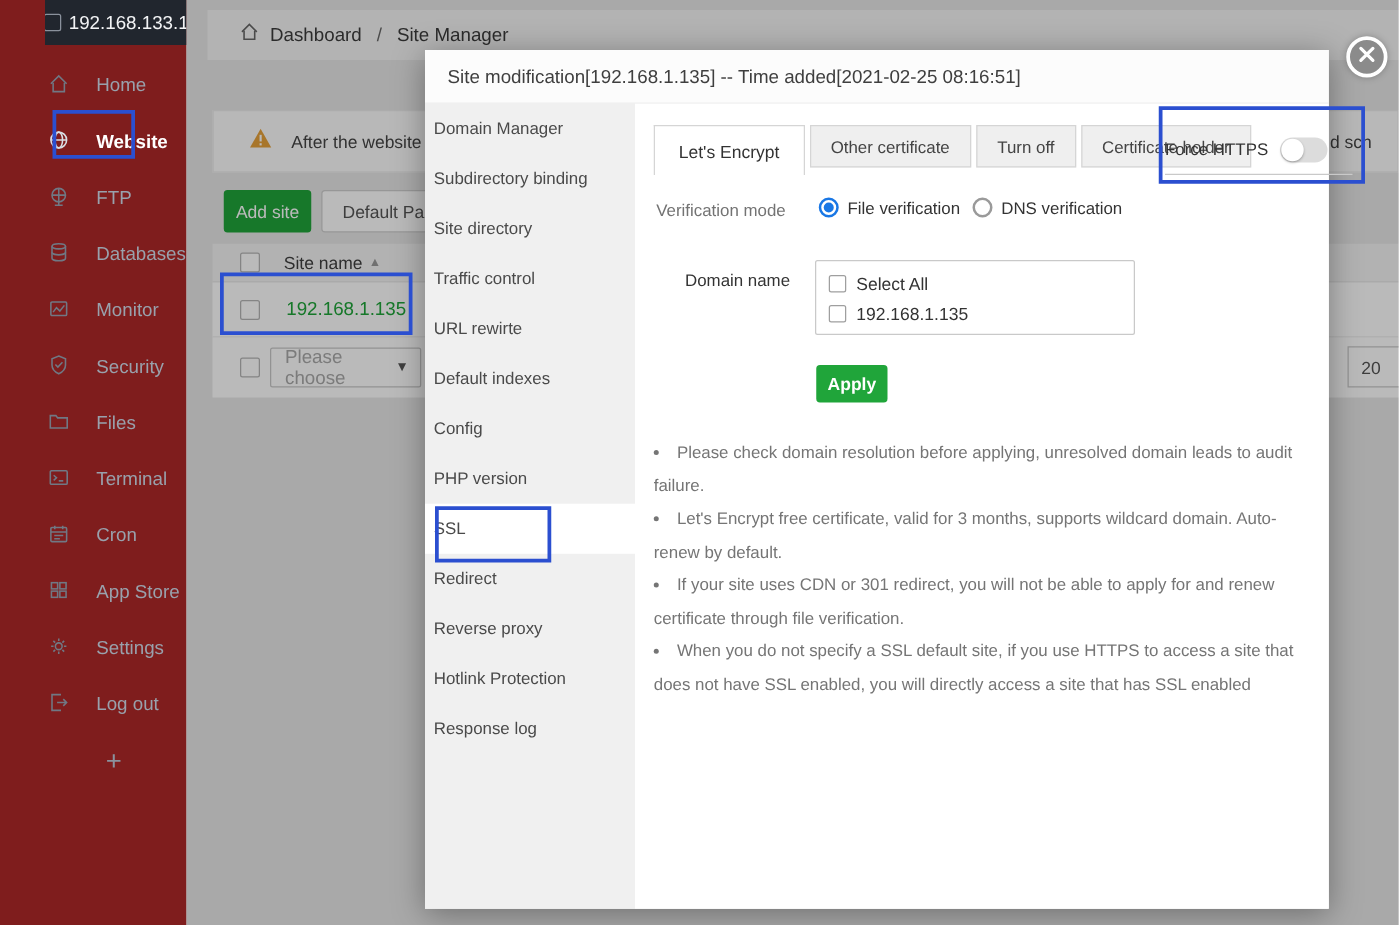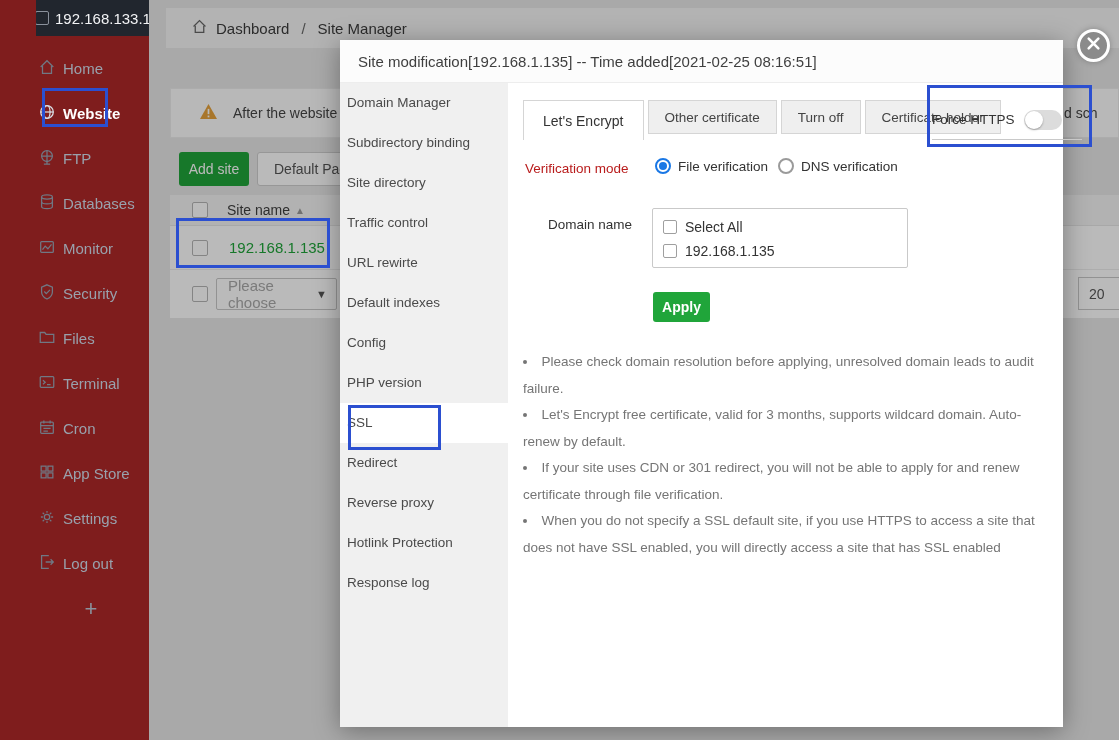--- a/index.html
+++ b/index.html
@@ -7,21 +7,21 @@
   body { font-family:"Liberation Sans","DejaVu Sans",sans-serif; background:#fff; overflow:hidden; }
   #app { position:relative; width:1119px; height:740px; overflow:hidden; background:#e8e8e8; }
 
   
   .sidebar { position:absolute; left:0; top:0; width:149px; height:740px; background:#7f1d1d; z-index:60;padding-left:36px; }
   .sb-top { height:36px; background:#21262e; display:flex; align-items:center; padding-left:8px; overflow:hidden; }
   .sb-top .cut-icon { width:14px; height:14px; margin-left:-9px; margin-right:6px; border:1.5px solid #8a919c; border-radius:2px; flex:none; }
   .sb-ip { color:#f2f3f5; font-size:15px; margin-right:7px; white-space:nowrap; }
   .sb-badge { background:#e2641b; color:#fff; font-size:12px; line-height:16px; padding:0 5px; border-radius:3px; border:1px solid #f08850; }
   .sb-nav { padding-top:10px; }
-  .sb-item { height:45px; display:flex; align-items:center; gap:7px; padding-left:2px; color:#99a1ac; font-size:15px; cursor:pointer; }
+  .sb-item { height:45px; display:flex; align-items:center; gap:21px; padding-left:2px; color:#99a1ac; font-size:15px; cursor:pointer; }
   .sb-item svg { flex:none; stroke:#707884; }
   .sb-item.active { color:#ffffff; font-weight:bold; }
   .sb-item.active svg { stroke:#d9dee4; }
   .sb-plus { height:45px; width:110px; display:flex; align-items:center; justify-content:center; color:#8a929d; font-size:22px; cursor:pointer; }
 
   
   .main { position:absolute; left:149px; top:0; right:0; bottom:0; background:#e8e8e8; }
   .crumb-bar { position:absolute; left:17px; top:8px; right:0; height:40px; background:#f6f6f6; display:flex; align-items:center; padding-left:25px; gap:8px; }
   .crumb-bar svg { stroke:#666; }
   .crumb-txt { font-size:15px; color:#3c3c3c; }
@@ -58,21 +58,21 @@
   .m-body { position:absolute; left:168px; top:43px; right:0; bottom:0; background:#fff; }
 
   .tabrow { position:absolute; left:15px; top:17px; display:flex; align-items:flex-start; }
   .tab-active { height:40px; padding:0 19px; background:#fff; border:1px solid #d5d5d5; border-bottom:none; font-size:14px; color:#333; display:flex; align-items:center; cursor:pointer; }
   .tab { height:34px; padding:0 16px; margin-left:4px; background:#efefef; border:1px solid #d5d5d5; font-size:13.5px; color:#444; display:flex; align-items:center; cursor:pointer; }
   .force-zone { position:absolute; left:424px; top:17px; width:150px; height:40px; border-bottom:1px solid #c9c9c9; display:flex; align-items:center; gap:9px; }
   .force-label { font-size:13.5px; color:#333; white-space:nowrap; }
   .toggle { width:38px; height:20px; border-radius:10px; background:#dcdcdc; position:relative; cursor:pointer; flex:none; }
   .toggle .knob { position:absolute; left:1px; top:1px; width:18px; height:18px; border-radius:50%; background:#fff; box-shadow:0 1px 2px rgba(0,0,0,0.3); }
 
-  .verif-label { position:absolute; left:17px; top:78px; font-size:13.5px; color:#b91c1c; }
+  .verif-label { position:absolute; left:17px; top:78px; font-size:13.5px; color:#737373; }
   .radio-opt { position:absolute; top:75px; display:flex; align-items:center; gap:7px; cursor:pointer; }
   .radio-opt .r { width:16px; height:16px; border-radius:50%; background:#fff; }
   .r-on  { border:2px solid #1977e5; position:relative; }
   .r-on::after { content:""; position:absolute; left:2px; top:2px; width:8px; height:8px; border-radius:50%; background:#1977e5; }
   .r-off { border:2px solid #9a9a9a; }
   .radio-txt { font-size:13.5px; color:#333; }
 
   .dom-label { position:absolute; left:40px; top:134px; font-size:13.5px; color:#333; }
   .dom-box { position:absolute; left:144px; top:125px; width:256px; height:60px; border:1px solid #c9c9c9; border-radius:2px; padding:6px 10px; }
   .dom-row { display:flex; align-items:center; gap:8px; height:24px; }

